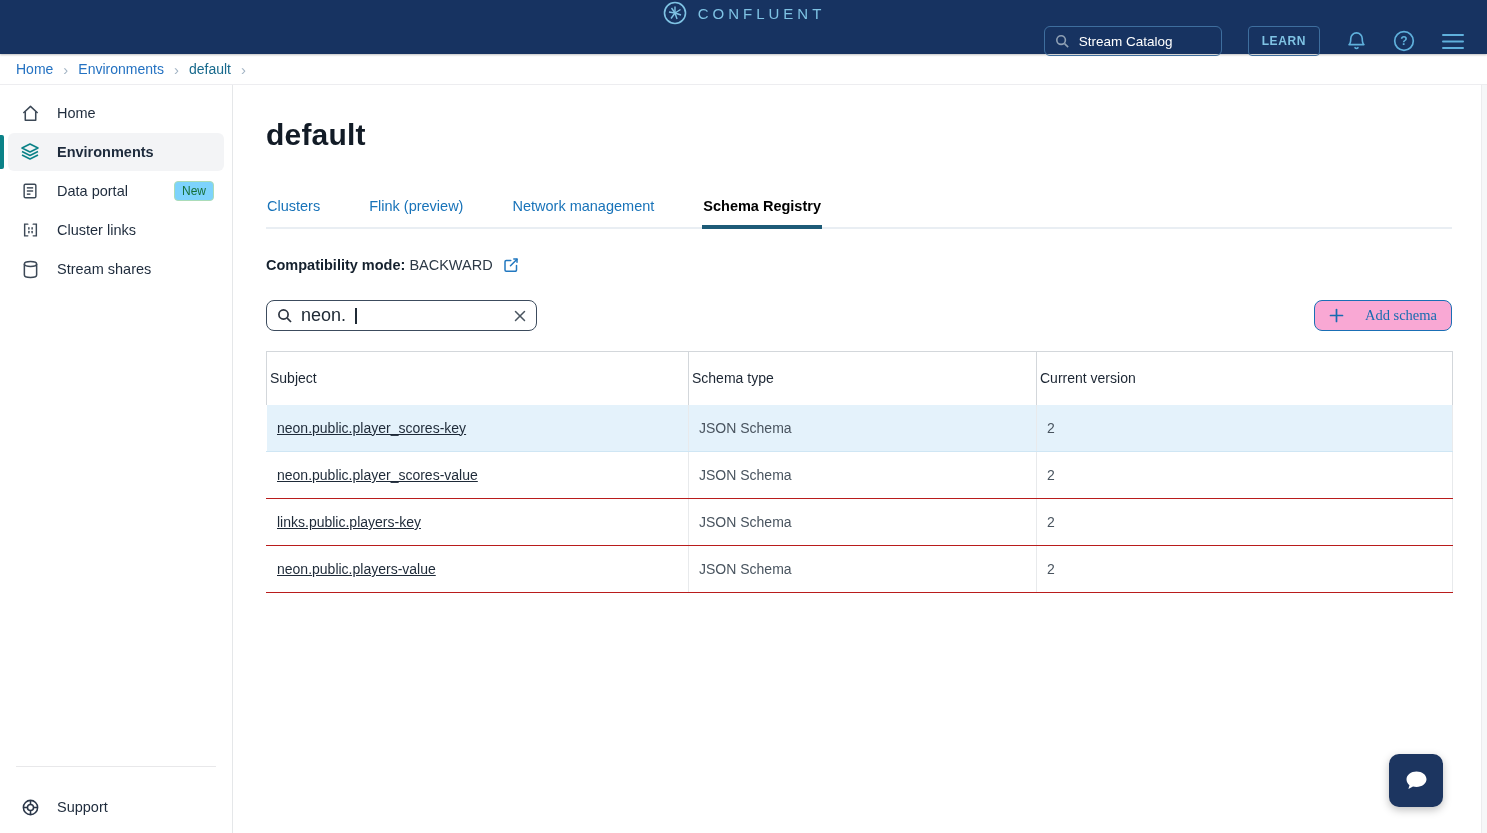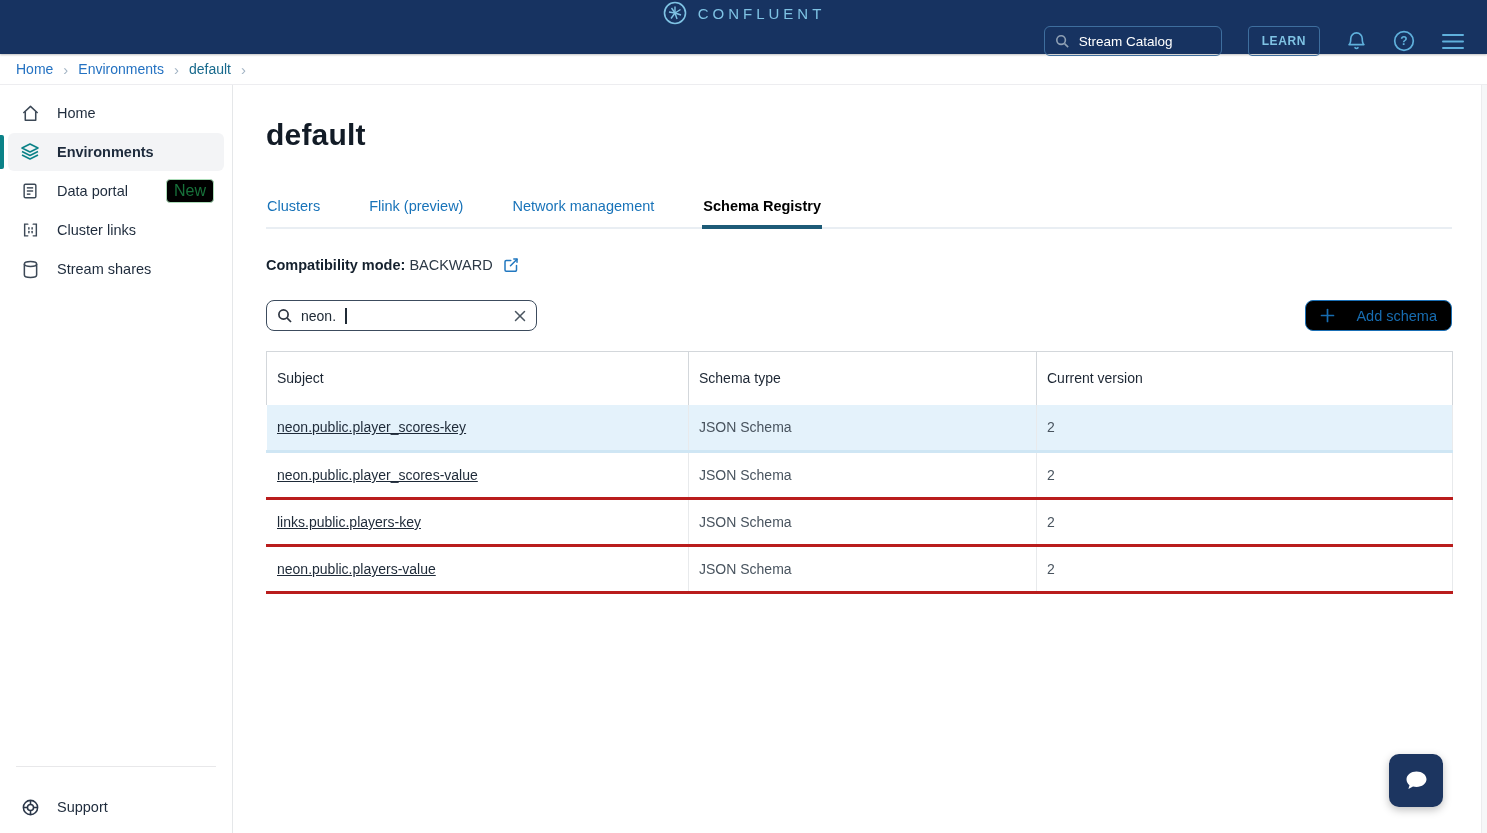--- a/index.html
+++ b/index.html
@@ -57,22 +57,22 @@
     font-size: 14.5px; color: #1e2b3c; cursor: pointer;
   }
   .side-item .s-icon { width: 20px; height: 20px; display: flex; align-items: center; justify-content: center; }
   .side-item.active { background: #f3f4f6; font-weight: 700; }
   .side-item.active::before {
     content: ""; position: absolute; left: -8px; top: 2px; bottom: 2px; width: 4px;
     background: #0b8288; border-radius: 0 2px 2px 0;
   }
   .new-badge {
     margin-left: auto; margin-right: 10px;
-    background: #000000; border: 1px solid #abdcb8; color: #17703a;
-    font-size: 16px; padding: 2px 7px; border-radius: 4px;
+    background: #7dd3fc; border: 1px solid #abdcb8; color: #17703a;
+    font-size: 12px; padding: 2px 7px; border-radius: 4px;
   }
   .side-divider {
     position: absolute; bottom: 66px; left: 16px; right: 16px; height: 1px; background: #e8e8ea;
   }
   .support-item { position: absolute; bottom: 6px; left: 0; right: 0; }
 
   
   .main { position: absolute; left: 233px; top: 85px; right: 0; bottom: 0; padding: 0 35px 0 33px; }
   .page-title { font-size: 30px; font-weight: 800; color: #121b26; margin-top: 33px; letter-spacing: .2px; }
 
@@ -86,38 +86,38 @@
   .compat-row { margin-top: 28px; display: flex; gap: 4px; font-size: 14.5px; }
   .compat-label { font-weight: 700; color: #15212e; }
   .compat-value { color: #2c3946; }
   .edit-btn { background: none; border: none; cursor: pointer; margin-left: 6px; display: flex; }
 
   .toolbar { margin-top: 27px; display: flex; align-items: center; justify-content: space-between; }
   .schema-search {
     width: 271px; height: 31px; border: 1.5px solid #3c4b5d; border-radius: 8px;
     display: flex; align-items: center; gap: 8px; padding: 0 10px; background: #fff; cursor: text;
   }
-  .schema-search .query { font-size: 14px; color: #202b36; }
+  .schema-search .query { font-size: 18px; color: #202b36; }
   .caret { display: inline-block; width: 1.5px; height: 16px; background: #202b36; vertical-align: middle; margin-left: 1px; }
   .clear-btn { margin-left: auto; background: none; border: none; cursor: pointer; display: flex; }
   .add-schema-btn {
-    height: 31px; background: #000000; border: 1px solid #1a6fb5; border-radius: 8px;
-    color: #176cb0; font-size: 14.5px; font-family: Liberation Sans, sans-serif; cursor: pointer;
+    height: 31px; background: #f9a8d4; border: 1px solid #1a6fb5; border-radius: 8px;
+    color: #176cb0; font-size: 14.5px; font-family: Liberation Serif, serif; cursor: pointer;
     display: flex; align-items: center; gap: 21px; padding: 0 14px;
   }
 
   
   .schema-table { width: 100%; border-collapse: collapse; margin-top: 20px; table-layout: fixed; }
   .schema-table th {
     height: 53px; text-align: left; vertical-align: middle; font-size: 14px; font-weight: 500;
-    color: #1c2633; padding: 0 10px; border: 1px solid #d3d7db; border-bottom: none; background: #fff;
+    color: #1c2633; padding: 0 3px; border: 1px solid #d3d7db; border-bottom: none; background: #fff;
   }
   .schema-table td {
     height: 47px; vertical-align: middle; font-size: 14px; color: #49545f;
-    padding: 0 10px; border-right: 1px solid #e8eaec; border-bottom: 3px solid #b91c1c;
+    padding: 0 10px; border-right: 1px solid #e8eaec; border-bottom: 1px solid #b91c1c;
   }
   .schema-table td:first-child { border-left: 1px solid transparent; }
   .schema-table tr.highlight td { background: #e4f2fb; border-bottom-color: #cfe6f4; }
   .subject-link { color: #1e2a38; text-decoration: underline; cursor: pointer; }
   .col-subject { width: 422px; } .col-type { width: 348px; } .col-version { width: 416px; }
 
   
   .chat-fab {
     position: absolute; right: 44px; bottom: 26px; width: 54px; height: 53px;
     background: #1c3560; border: none; border-radius: 10px; cursor: pointer;

